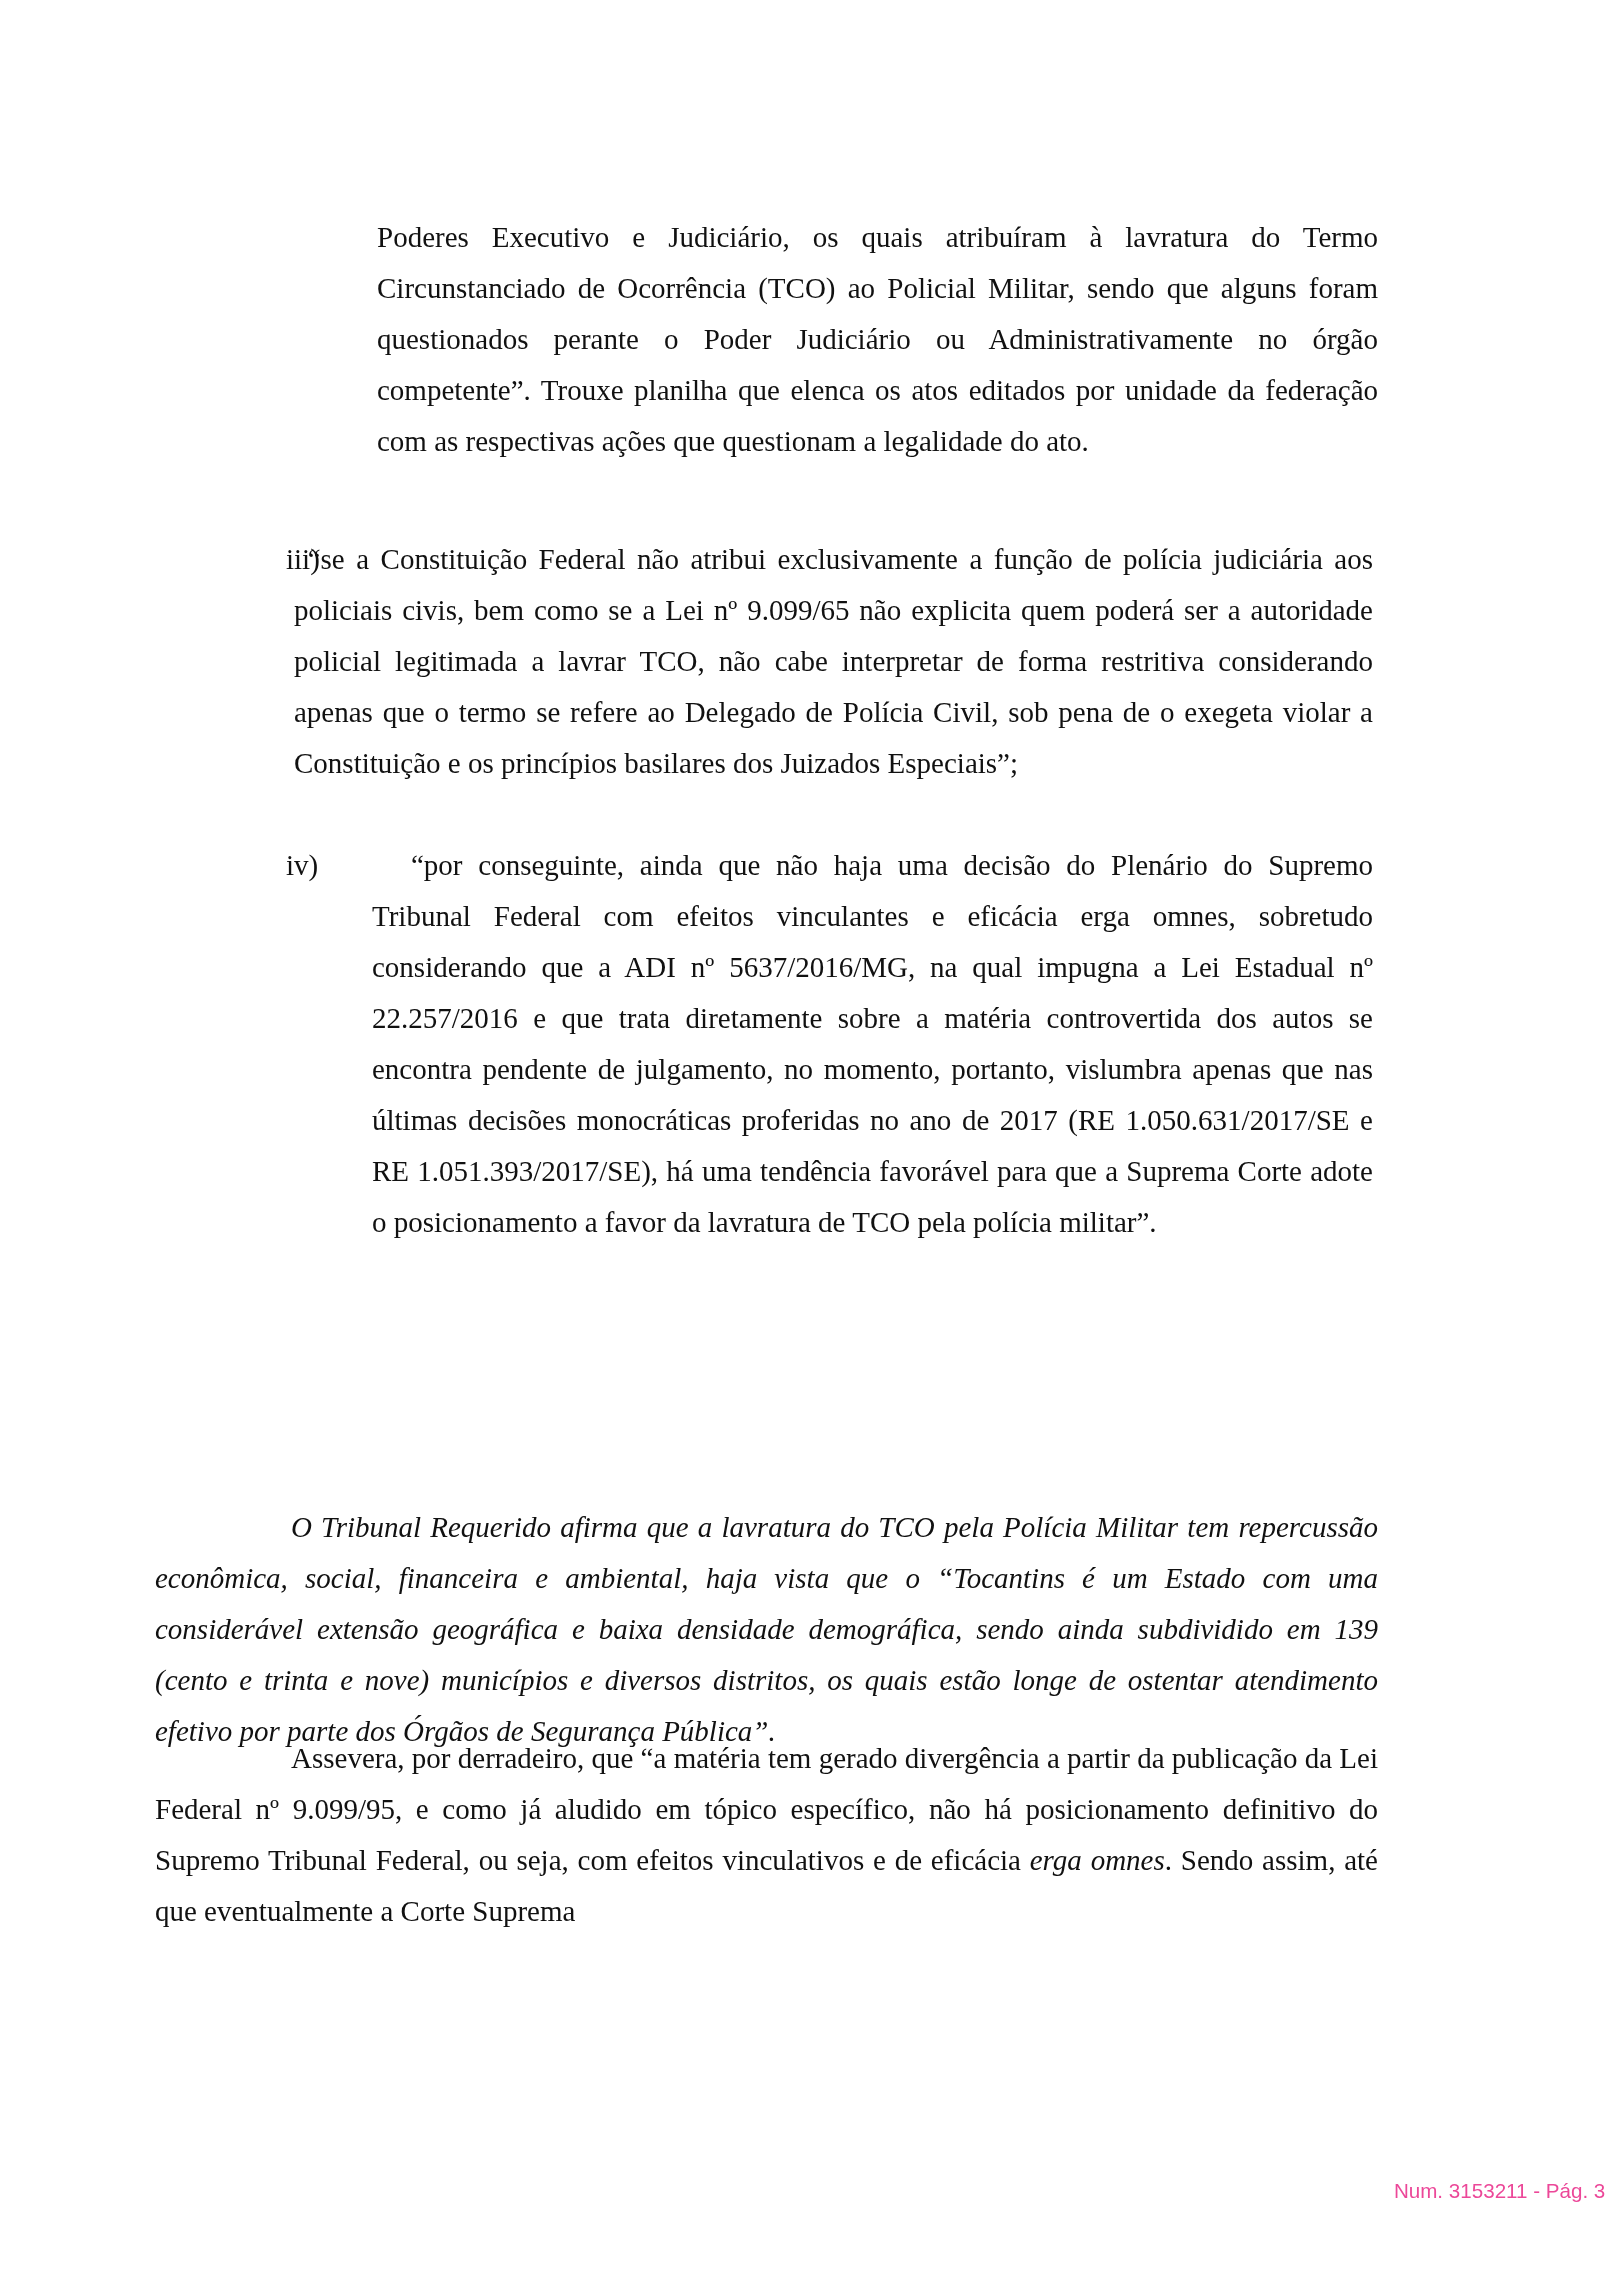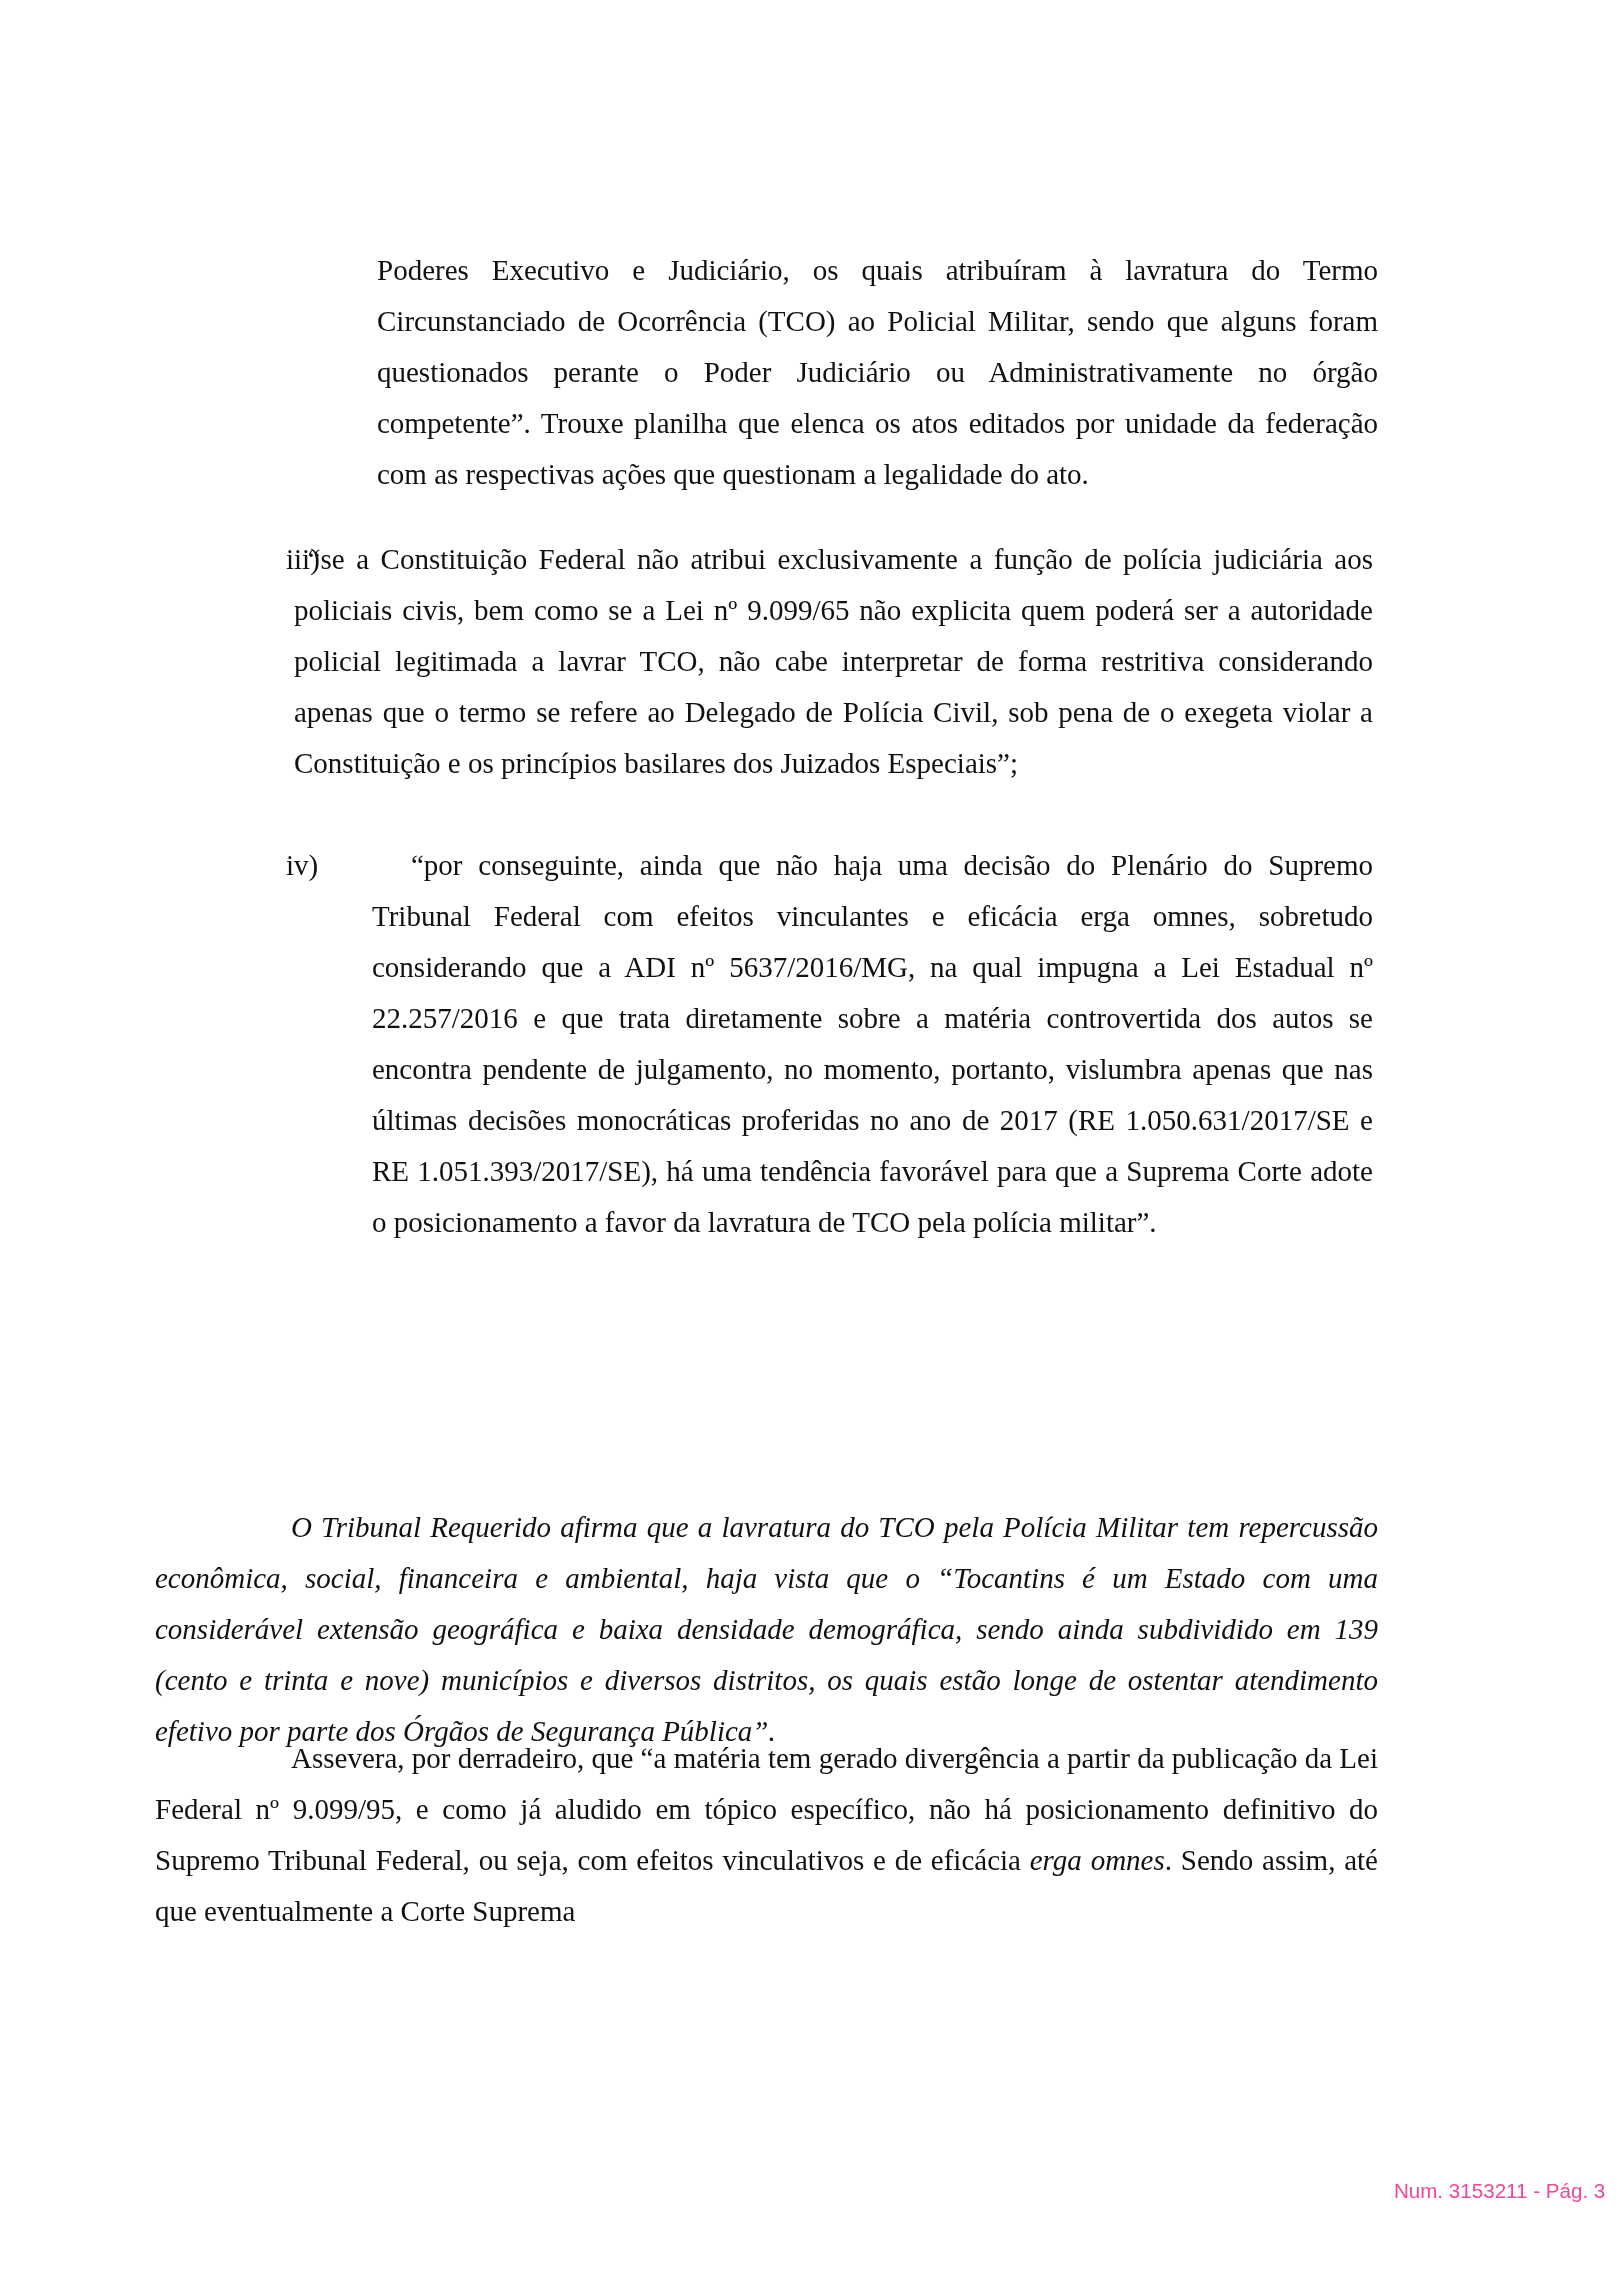--- a/index.html
+++ b/index.html
@@ -23,21 +23,21 @@
     }
     .block {
       position: absolute;
       font-size: 29px;
       line-height: 51px;
       text-align: justify;
       text-align-last: left;
     }
     .list-cont {
       left: 377px;
-      top: 245px;
+      top: 212px;
       width: 1001px;
     }
     .list-item {
       position: absolute;
       left: 286px;
       width: 1087px;
       font-size: 29px;
       line-height: 51px;
       font-family: Liberation Serif, serif;
     }

